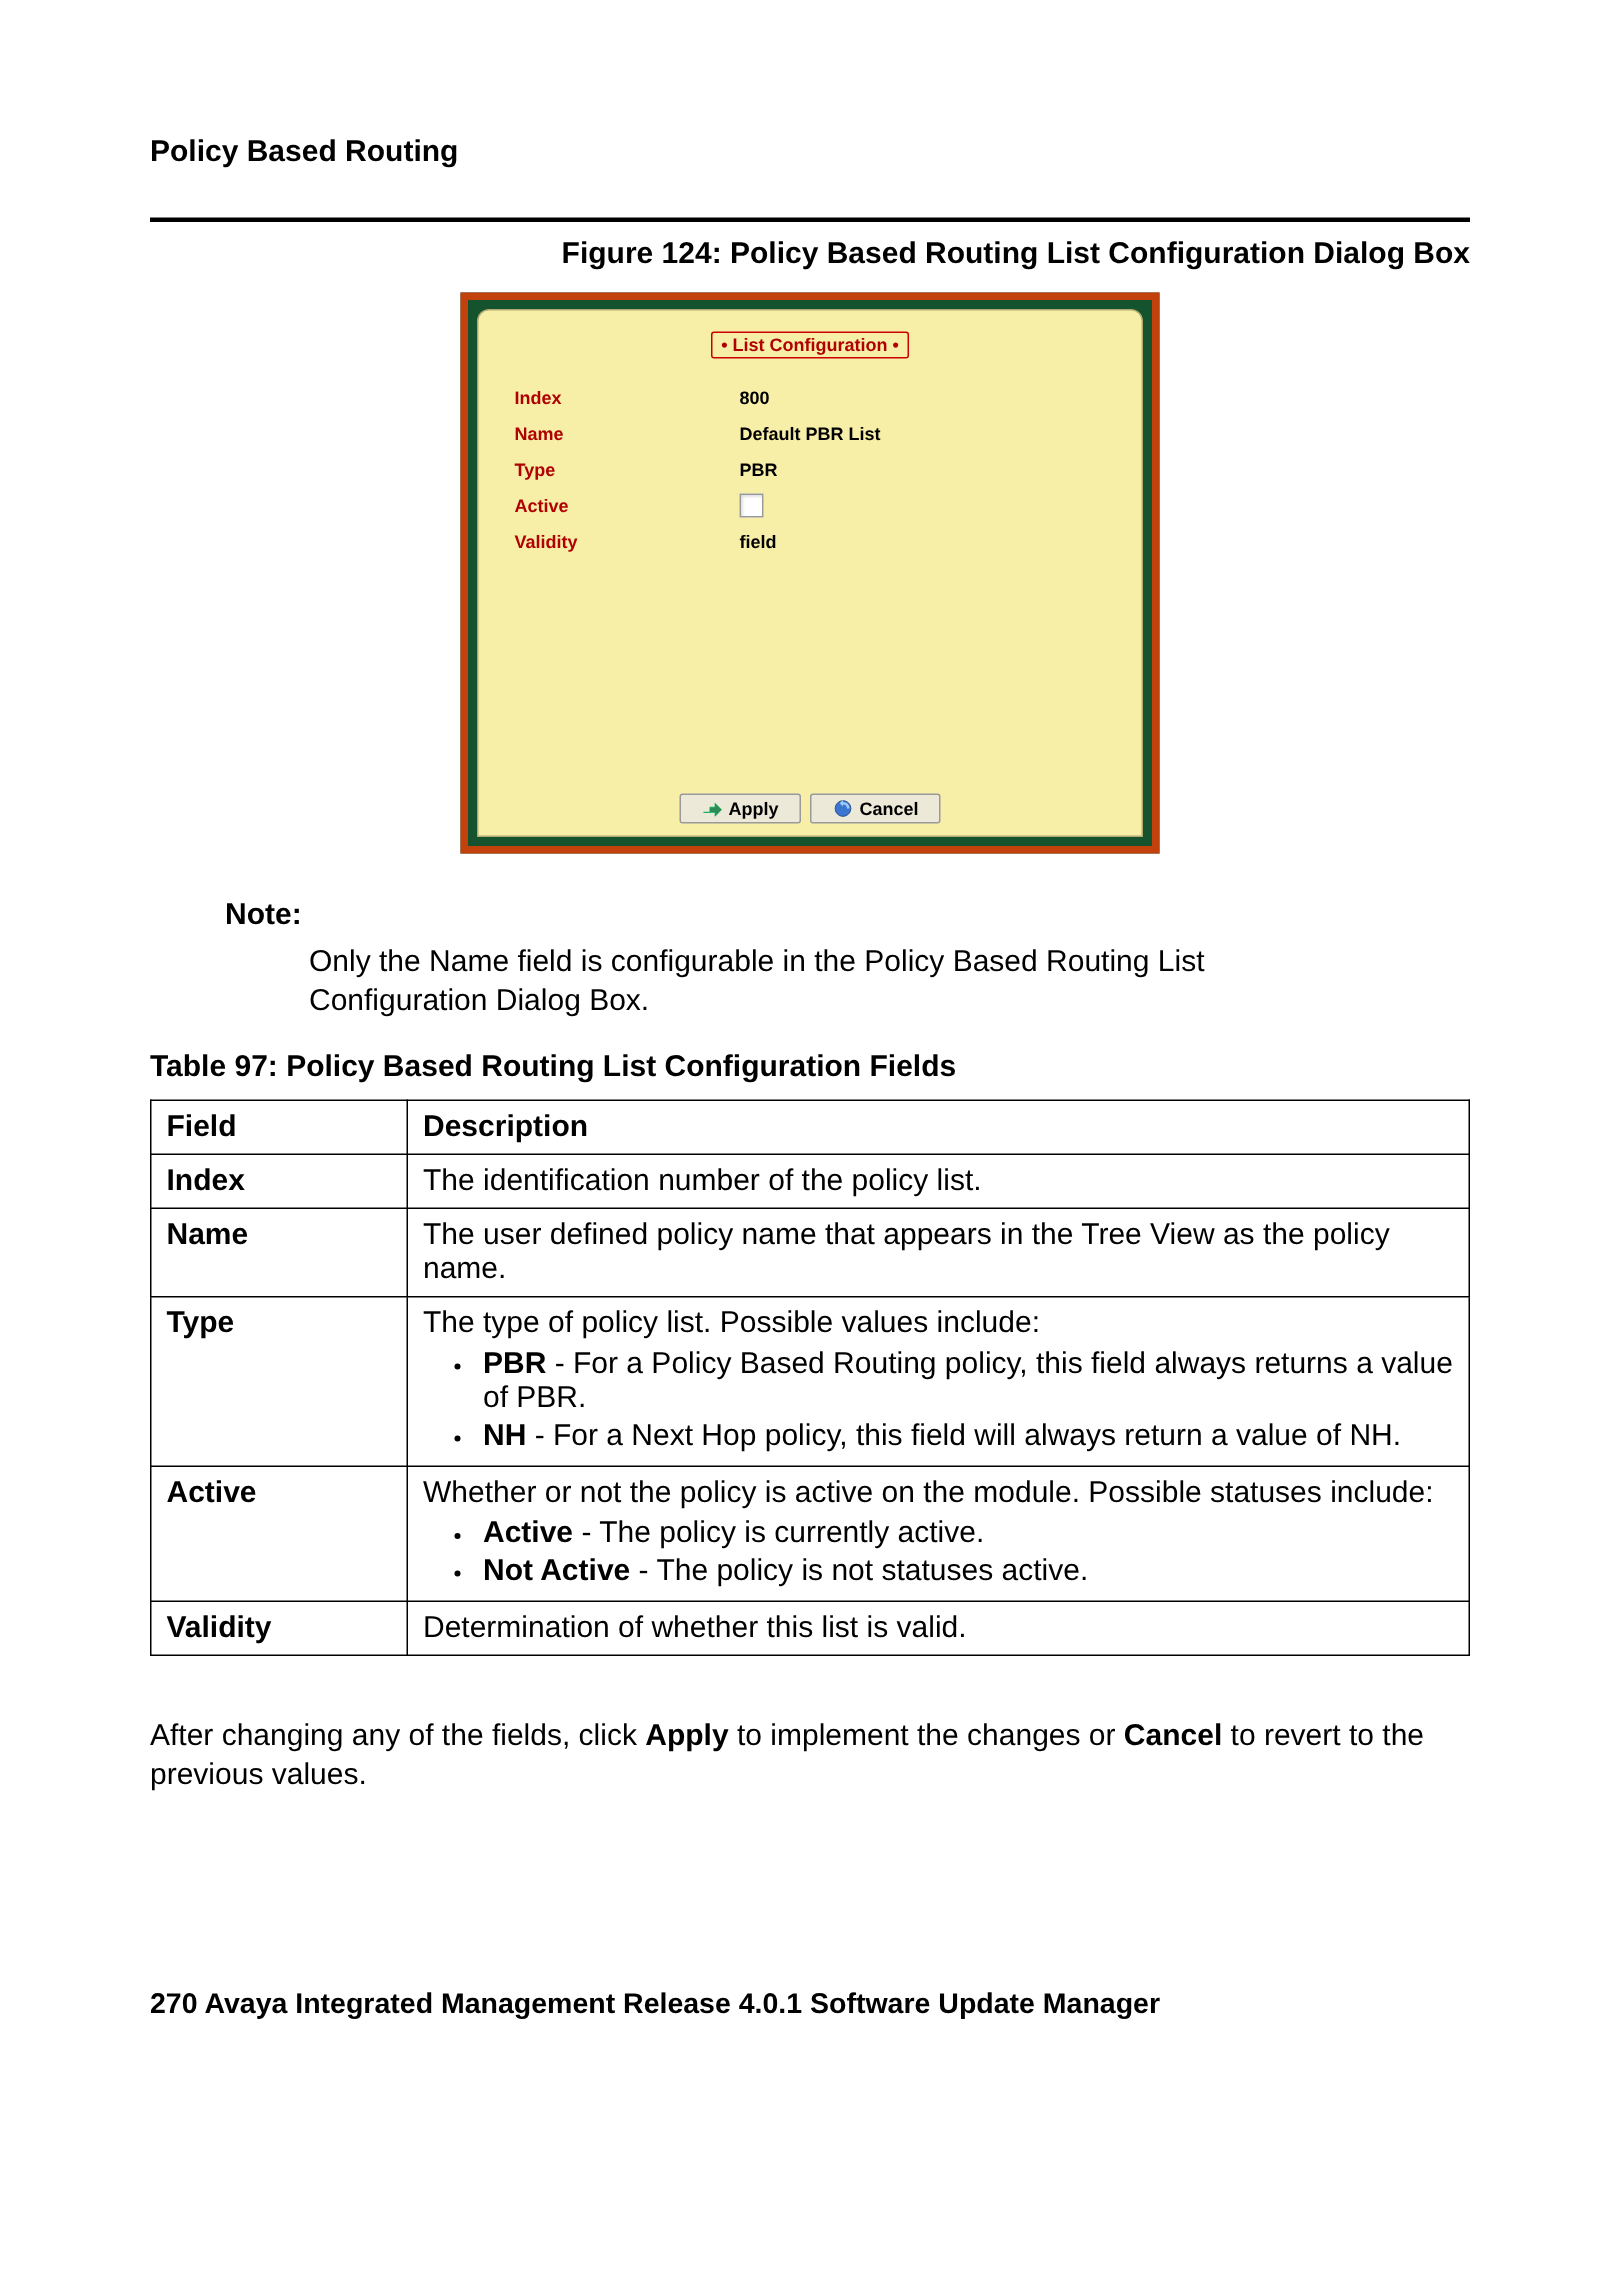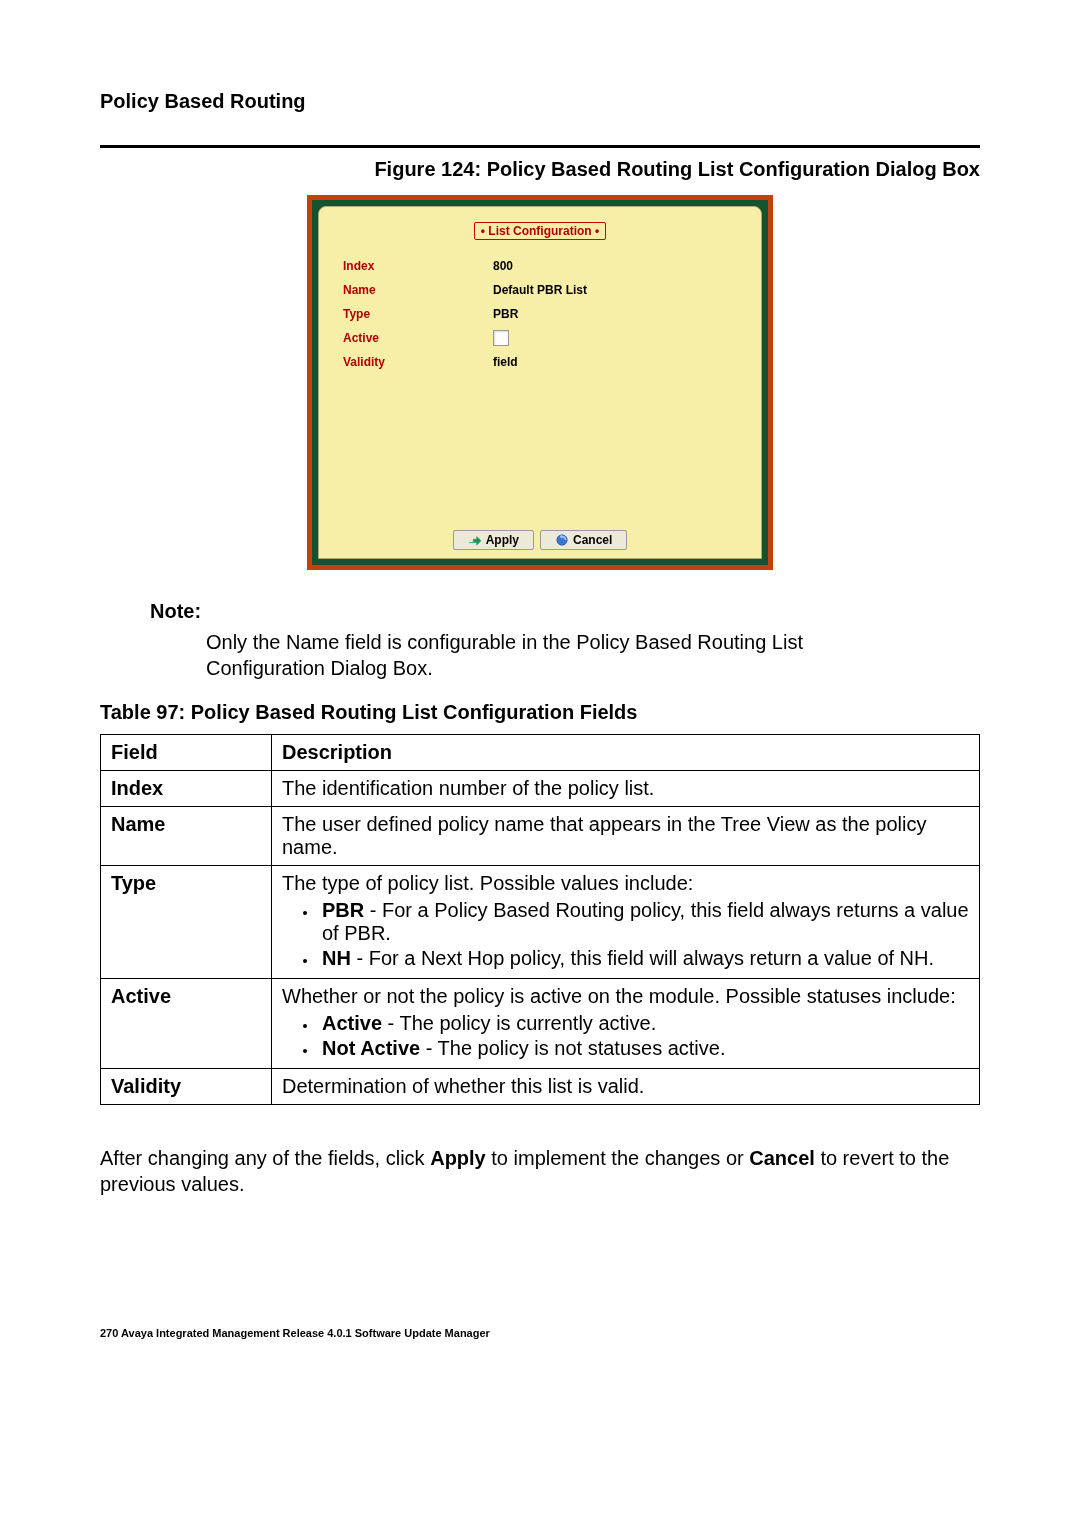--- a/index.html
+++ b/index.html
@@ -165,21 +165,21 @@
   ul.desc-list li {
     margin: 0 0 2px 0;
     padding-left: 4px;
   }
   ul.desc-list li::marker {
     font-size: 14px;
   }
   .footer {
     margin-top: 130px;
     font-weight: bold;
-    font-size: 11px;
+    font-size: 19px;
   }
   .b { font-weight: bold; }
 </style>
 </head>
 <body>
 
 <div class="page">
 
   <div class="section-title">Policy Based Routing</div>
 

